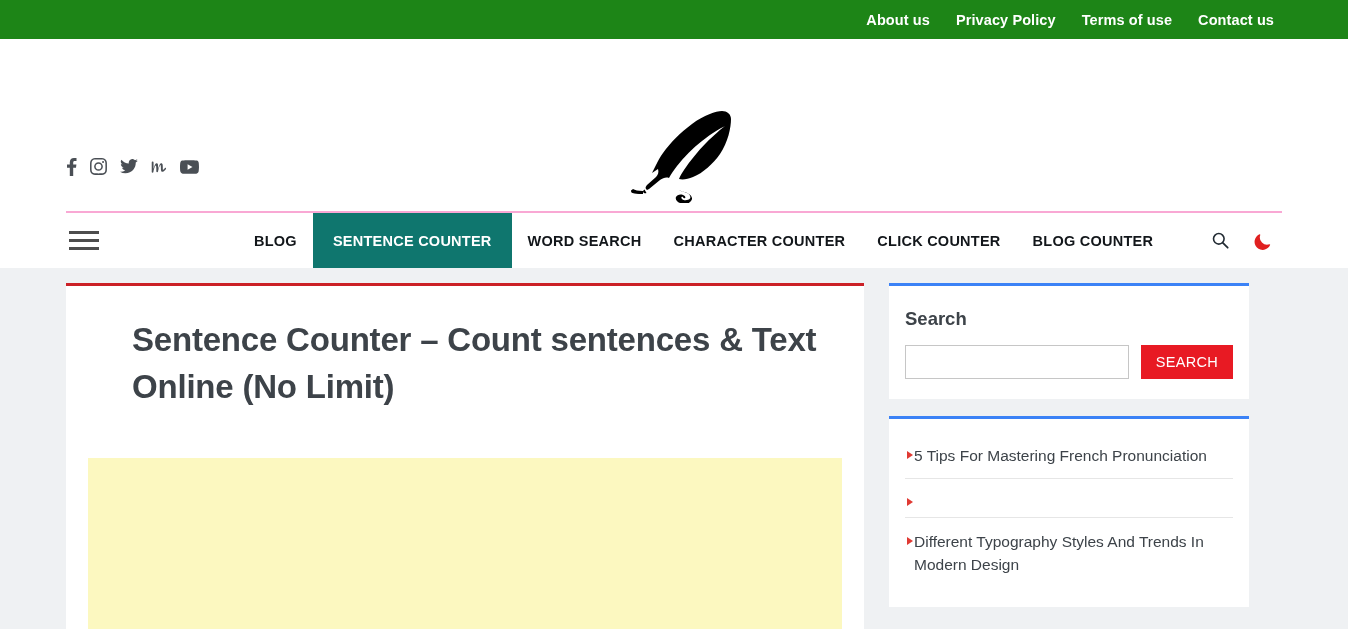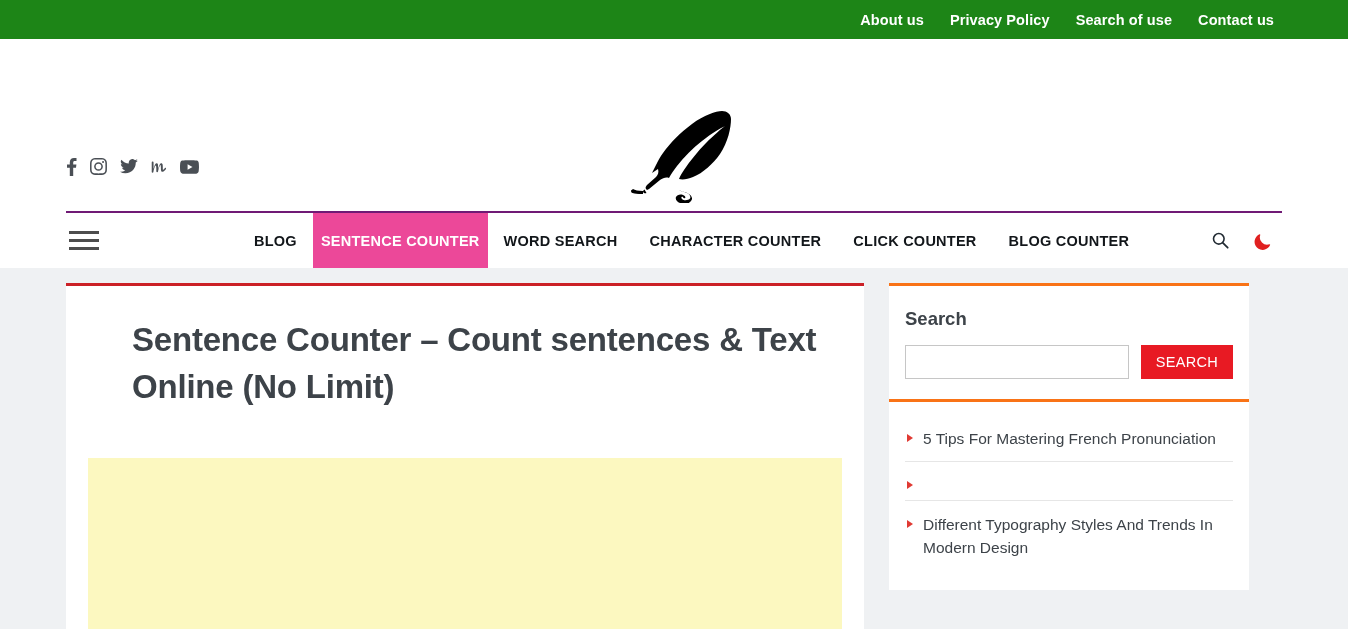--- a/index.html
+++ b/index.html
@@ -54,21 +54,21 @@
     display: flex;
     justify-content: center;
   }
 
   
   .navwrap {
     background: #ffffff;
     padding: 0 66px;
   }
   .navbar {
-    border-top: 2px solid #701a75;
+    border-top: 2px solid #f9a8d4;
     height: 57px;
     display: flex;
     align-items: stretch;
     position: relative;
   }
   .hamburger {
     width: 62px;
     display: flex;
     flex-direction: column;
     justify-content: center;
@@ -93,23 +93,23 @@
     padding: 0 16px;
     font-size: 14.5px;
     font-weight: bold;
     color: #12161a;
     letter-spacing: 0.25px;
     text-decoration: none;
     white-space: nowrap;
     cursor: pointer;
   }
   .nav-item.active {
-    background: #ec4899;
+    background: #0f766e;
     color: #ffffff;
-    padding: 0 8px;
+    padding: 0 20px;
   }
   .nav-right {
     margin-left: auto;
     display: flex;
     align-items: center;
     gap: 24px;
     padding-right: 9px;
   }
   .nav-icon { cursor: pointer; display: flex; align-items: center; }
 
@@ -147,22 +147,23 @@
     font-family: "Liberation Sans", sans-serif;
     font-size: 15px;
     padding: 10px;
     color: #333;
   }
 
   
   .sidebar { width: 360px; }
   .widget {
     background: #ffffff;
-    border-top: 3px solid #f97316;
+    border-top: 3px solid #3b82f6;
     padding: 22px 16px 20px 16px;
+    margin-bottom: 17px;
   }
   .widget-title {
     font-size: 18.5px;
     font-weight: bold;
     color: #3d4349;
     margin-bottom: 15px;
   }
   .widget-title.big {
     font-size: 24px;
     margin-bottom: 13px;
@@ -186,21 +187,21 @@
     height: 34px;
     font-size: 14.5px;
     font-family: "Liberation Sans", sans-serif;
     letter-spacing: 0.3px;
     cursor: pointer;
   }
   .post-list { list-style: none; }
   .post-list li {
     display: flex;
     align-items: flex-start;
-    gap: 10px;
+    gap: 1px;
     padding: 12px 0 11px 2px;
     border-bottom: 1px solid #e6e6e6;
   }
   .post-list li:first-child { padding-top: 3px; }
   .post-list li:last-child { border-bottom: none; }
   .bullet {
     width: 0; height: 0;
     border-left: 6px solid #e03a33;
     border-top: 4.5px solid transparent;
     border-bottom: 4.5px solid transparent;
@@ -215,21 +216,21 @@
     cursor: pointer;
   }
 </style>
 </head>
 <body>
 
 <div class="topbar">
   <nav class="topbar-nav">
     <a class="topbar-link">About us</a>
     <a class="topbar-link">Privacy Policy</a>
-    <a class="topbar-link">Search of use</a>
+    <a class="topbar-link">Terms of use</a>
     <a class="topbar-link">Contact us</a>
   </nav>
 </div>
 
 <header class="header">
 
   <div class="social">
     <span class="social-icon">
       <svg width="11" height="19" viewBox="0 0 11 19">
           <path d="M7.2 19v-8.2h2.8l.4-3.2H7.2V5.5c0-.9.3-1.6 1.6-1.6h1.7V1c-.3 0-1.3-.1-2.5-.1-2.5 0-4.2 1.5-4.2 4.3v2.4H1v3.2h2.8V19h3.4z"></path>

